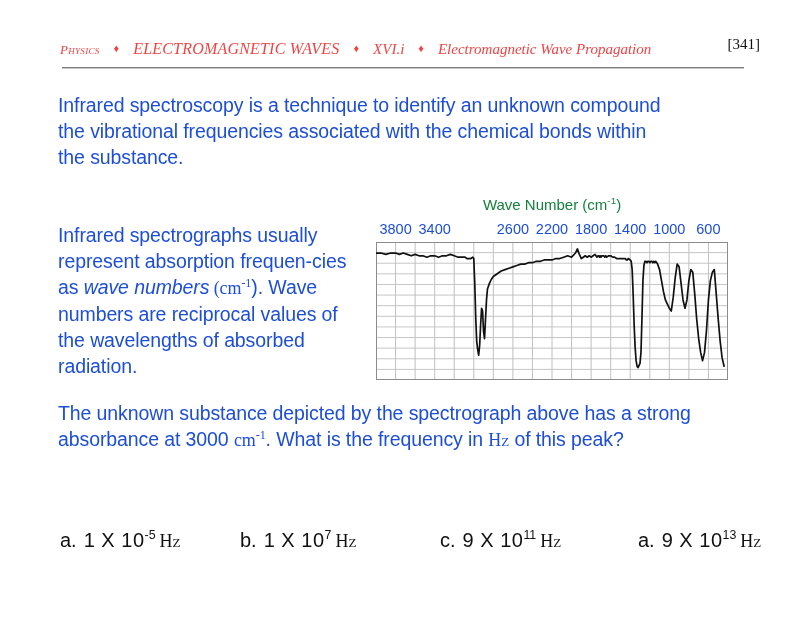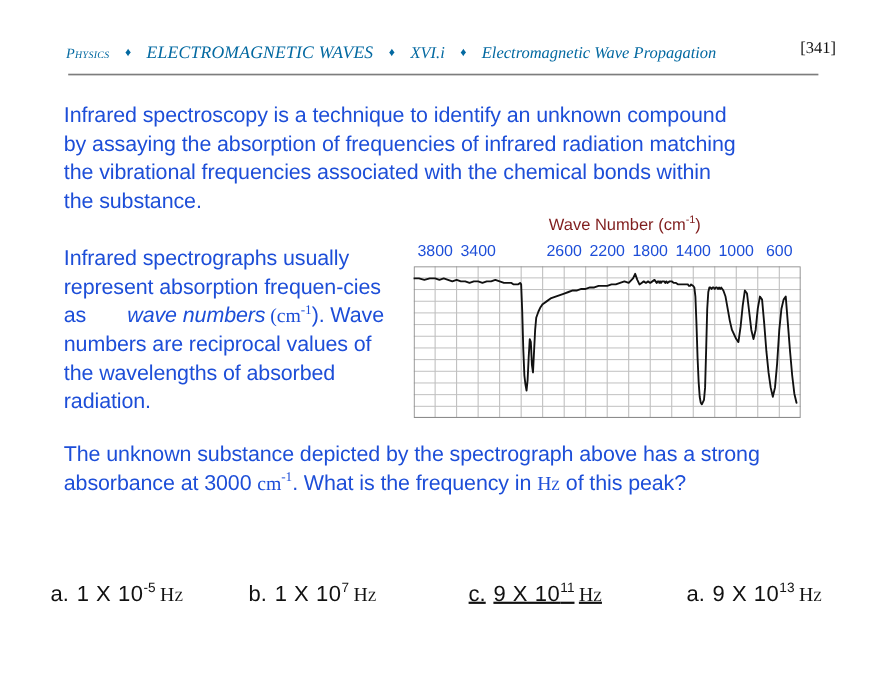--- a/index.html
+++ b/index.html
@@ -23,21 +23,21 @@
     top: 40px;
     width: 700px;
     height: 26px;
   }
   .header-line {
     display: flex;
     align-items: baseline;
     white-space: nowrap;
     font-family: "Liberation Serif", serif;
     font-style: italic;
-    color: #0369a1;
+    color: #ef4444;
   }
   .hdr-smallcaps {
     font-size: 13px;
     font-variant: small-caps;
     letter-spacing: 0.3px;
   }
   .hdr-diamond {
     font-style: normal;
     font-size: 11px;
     padding: 0 14px;
@@ -97,27 +97,27 @@
   }
   .question {
     left: 58px;
     top: 400px;
     width: 690px;
   }
   .serif-unit {
     font-family: "Liberation Serif", serif;
     font-size: 18px;
   }
-  .ital { font-style: italic; margin-left: 32px; }
+  .ital { font-style: italic; }
   sup.sm { font-size: 0.62em; vertical-align: super; line-height: 0; }
 
   
   .answers {
     position: absolute;
-    left: 46px;
+    left: 60px;
     top: 529px;
     width: 700px;
     height: 34px;
   }
   .ans {
     position: absolute;
     top: 0;
     font-family: "Liberation Sans Narrow", "Liberation Sans", sans-serif;
     font-size: 20px;
     white-space: nowrap;
@@ -126,40 +126,40 @@
   .ans .mant { letter-spacing: 0.5px; }
   .ans sup { font-size: 0.62em; vertical-align: super; line-height: 0; }
   .ans .hz {
     font-family: "Liberation Serif", serif;
     font-variant: small-caps;
     font-size: 18px;
     margin-left: 4px;
   }
   .ans-0 { left: 0px; }
   .ans-1 { left: 180px; }
-  .ans-2 { left: 380px; text-decoration: underline; }
+  .ans-2 { left: 380px; }
   .ans-3 { left: 578px; }
 
   
   .figure {
     position: absolute;
     left: 376px;
     top: 196px;
     width: 352px;
     height: 186px;
   }
   .fig-title {
     position: absolute;
-    left: 16px;
+    left: 0;
     top: 0;
     width: 352px;
     text-align: center;
     font-family: "Liberation Sans Narrow", "Liberation Sans", sans-serif;
     font-size: 15px;
-    color: #7f1d1d;
+    color: #15803d;
     white-space: nowrap;
   }
   .fig-title sup { font-size: 0.66em; vertical-align: super; line-height: 0; }
   .axis-labels {
     position: absolute;
     left: 0;
     top: 25px;
     width: 352px;
     height: 18px;
   }
@@ -193,21 +193,20 @@
     <span class="hdr-num">XVI.i</span>
     <span class="hdr-diamond">♦</span>
     <span class="hdr-sub">Electromagnetic Wave Propagation</span>
   </div>
   <div class="hdr-page">[341]</div>
 </div>
 <div class="header-rule"></div>
 
 <div class="para intro">
   <div>Infrared spectroscopy is a technique to identify an unknown compound</div>
-  <div>by assaying the absorption of frequencies of infrared radiation matching</div>
   <div>the vibrational frequencies associated with the chemical bonds within</div>
   <div class="lastline">the substance.</div>
 </div>
 
 <div class="para leftcol">
   <span>Infrared spectrographs usually represent absorption frequen-cies as </span><span class="ital">wave numbers</span><span class="serif-unit"> (cm</span><sup class="sm serif-unit">-1</sup><span>). Wave numbers are reciprocal values of the wavelengths of absorbed radiation.</span>
 </div>
 
 <div class="figure">
 

